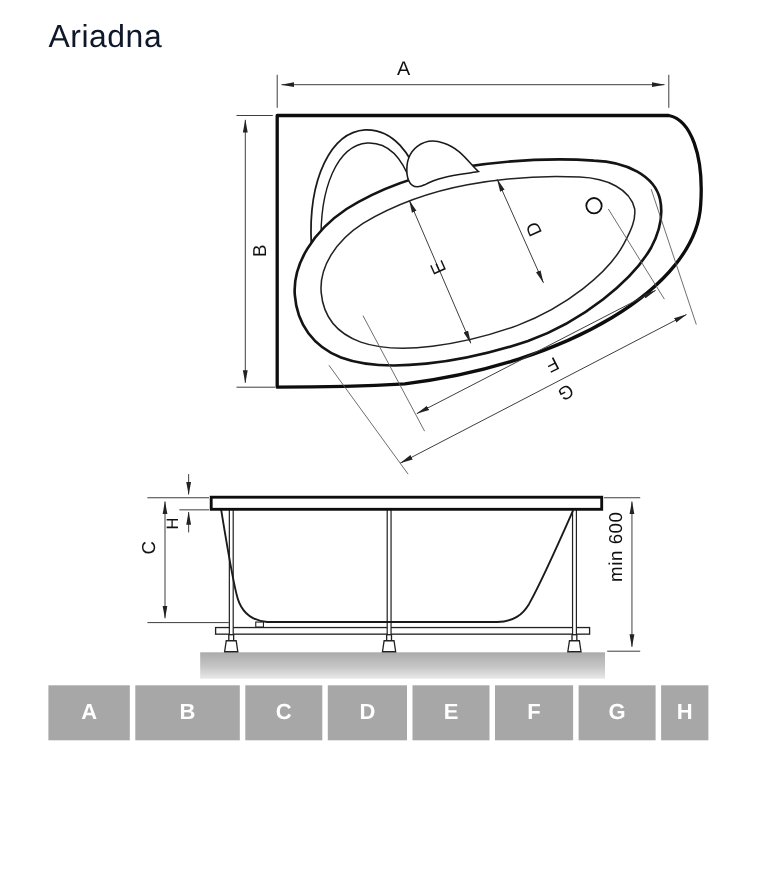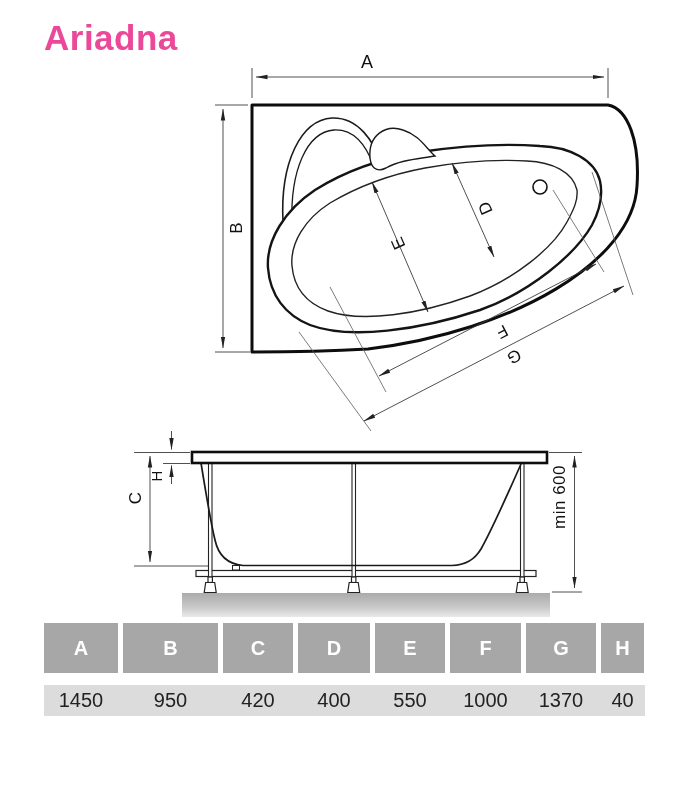--- a/index.html
+++ b/index.html
@@ -1,19 +1,19 @@
 <!DOCTYPE html>
 <html><head>
 <meta charset="utf-8">
 <style>
   html,body{margin:0;padding:0;background:#fff;}
   #page{position:relative;width:690px;height:800px;background:#ffffff;overflow:hidden;
         font-family:"Liberation Sans",sans-serif;}
-  #title{position:absolute;left:44px;top:18px;font-size:35px;font-weight:700;
-         color:#ec4899;letter-spacing:0.5px;}
+  #title{position:absolute;left:44px;top:18px;font-size:29px;font-weight:400;
+         color:#0f172a;letter-spacing:0.5px;}
   #drawing{position:absolute;left:0;top:0;}
   svg text{font-family:"Liberation Sans",sans-serif;fill:#111;}
   .dimlabel{font-size:17px;}
   .dimlabel-a{font-size:18px;}
   .dimlabel-h{font-size:15px;}
   .dimlabel-min{font-size:17px;letter-spacing:0.5px;}
 
   
   #dim-table{position:absolute;left:44px;top:623px;width:601px;}
   .trow{display:flex;}
@@ -149,25 +149,15 @@
     <div class="trow thead">
       <div class="cell c1">A</div>
       <div class="cell c2">B</div>
       <div class="cell c3">C</div>
       <div class="cell c4">D</div>
       <div class="cell c5">E</div>
       <div class="cell c6">F</div>
       <div class="cell c7">G</div>
       <div class="cell c8">H</div>
     </div>
-    <div class="trow tvals">
-      <div class="cell c1">1450</div>
-      <div class="cell c2">950</div>
-      <div class="cell c3">420</div>
-      <div class="cell c4">400</div>
-      <div class="cell c5">550</div>
-      <div class="cell c6">1000</div>
-      <div class="cell c7">1370</div>
-      <div class="cell c8">40</div>
-    </div>
   </div>
 
 </div>
 
 </body></html>

